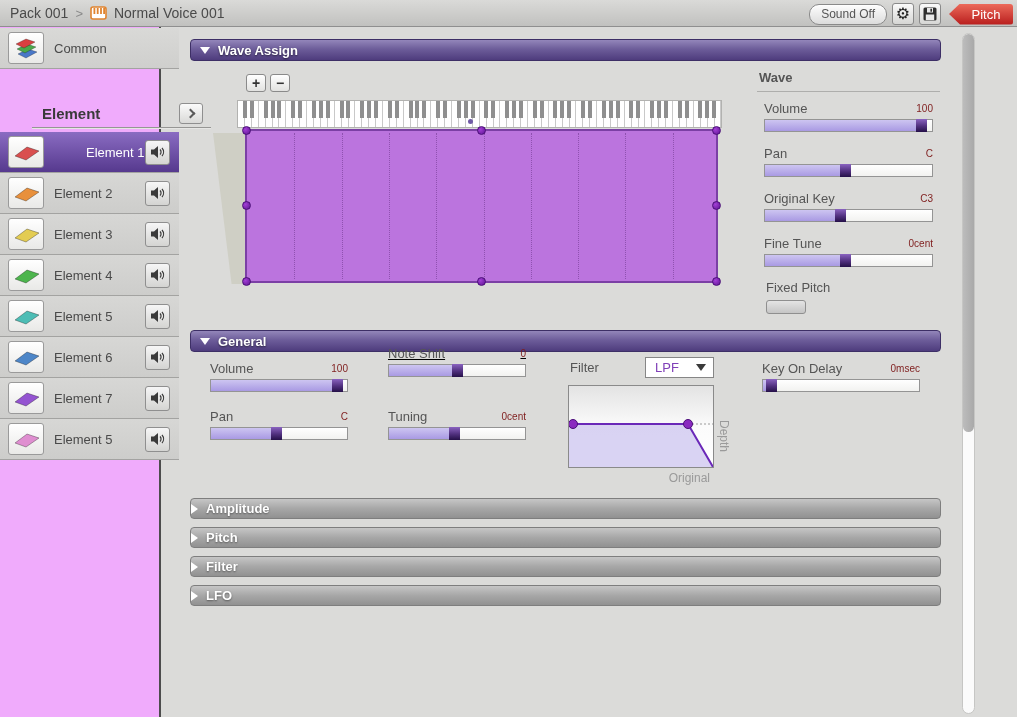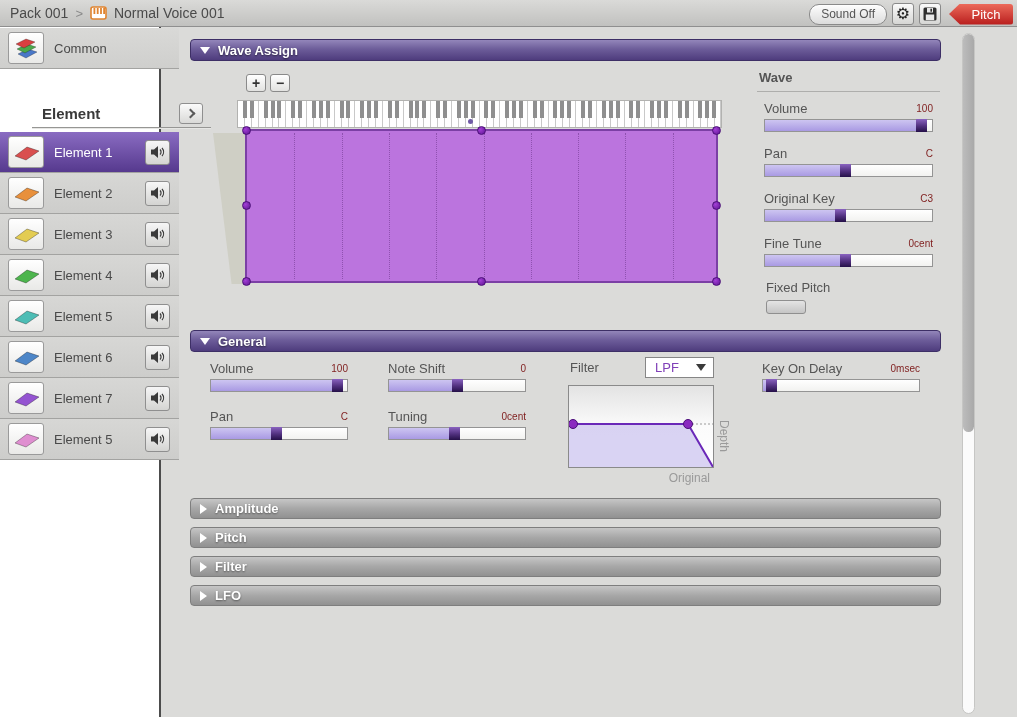--- a/index.html
+++ b/index.html
@@ -19,55 +19,55 @@
   .btn-sq { width:22px; height:22px; border:1px solid #8a8a8a; border-radius:3px;
     background:linear-gradient(#fafafa,#d6d6d4); display:flex; align-items:center; justify-content:center; }
   .btn-back { position:relative; height:21px; width:64px; margin-left:3px;
     background:linear-gradient(#ec6a5a,#b81d1d); color:#fff; font-size:13px;
     display:flex; align-items:center; justify-content:center; padding-left:10px;
     clip-path:polygon(11px 0, 100% 0, 100% 100%, 11px 100%, 0 50%); border-radius:3px; }
   .gear-glyph { font-size:16px; color:#222; line-height:1; }
 
   
   .sidebar { position:absolute; left:0; top:27px; width:161px; height:690px;
-    background:#ffffff; border-right:2px solid #4c4c4c; z-index:20; }
+    background:#f0abfc; border-right:2px solid #4c4c4c; z-index:20; }
   .common-row { position:absolute; left:0; top:1px; width:179px; height:41px;
     background:linear-gradient(#d9d9d7,#cfcfcd); border-bottom:1px solid #a3a3a1;
     display:flex; align-items:center; }
   .icon-btn { width:36px; height:32px; margin-left:8px; border:1px solid #9a9a9a; border-radius:3px;
     background:linear-gradient(#ffffff,#e9e9e7); display:flex; align-items:center; justify-content:center; }
   .common-label, .el-label { margin-left:10px; font-size:13px; color:#4a4a4a; }
   .element-header { position:absolute; left:0; top:73px; width:179px; height:28px;
     border-bottom:1px solid #969694; box-shadow:0 1px 0 #e6e6e4;
     display:flex; align-items:center; justify-content:space-between; padding:0 8px 0 10px;margin-left:32px; }
   .element-header-label { font-weight:bold; font-size:15px; color:#3a3a3a; }
   .chev-btn { width:24px; height:21px; border:1px solid #8f8f8f; border-radius:3px;
     background:linear-gradient(#fbfbfb,#d9d9d7); display:flex; align-items:center; justify-content:center; }
   .chev-right { width:7px; height:7px; border-right:2px solid #5a5a5a; border-top:2px solid #5a5a5a;
     transform:rotate(45deg); margin-right:2px; }
   .element-list { position:absolute; left:0; top:105px; width:179px; }
   .el-row { position:relative; height:41px; background:linear-gradient(#d7d7d5,#cdcdcb);
     border-bottom:1px solid #a3a3a1; display:flex; align-items:center; }
-  .el-row.selected { background:linear-gradient(#8a6cc2,#56398e); }
+  .el-row.selected { background:linear-gradient(#8a6cc2,#56398e);gap:32px; }
   .el-row.selected .el-label { color:#fff; }
   .spk-btn { position:absolute; right:9px; width:25px; height:25px; border:1px solid #8f8f8f; border-radius:3px;
     background:linear-gradient(#f6f6f6,#d4d4d2); display:flex; align-items:center; justify-content:center; }
 
   
   .main { position:absolute; left:181px; top:27px; width:836px; height:690px; background:#dbdbd9; }
 
   .sec-header { position:absolute; left:9px; width:751px; height:22px; border-radius:4px;
     border:1px solid #3d2f66;
     background:linear-gradient(#9386ba 0%, #6d5d9a 45%, #4e3c7d 100%);
     display:flex; align-items:center; gap:8px; padding-left:9px;
     color:#fff; font-size:13px; font-weight:bold; text-shadow:0 1px 2px rgba(0,0,0,.55); }
   .acc-header { position:absolute; left:9px; width:751px; height:21px; border-radius:4px;
     border:1px solid #7e7e7e;
     background:linear-gradient(#c6c6c6 0%, #a7a7a7 50%, #919191 100%);
-    display:flex; align-items:center; gap:8px; padding-left:9px;
+    display:flex; align-items:center; gap:8px; 
     color:#fff; font-size:13px; font-weight:bold; text-shadow:0 1px 2px rgba(0,0,0,.45); }
   .tri-down { width:0; height:0; border-left:5px solid transparent; border-right:5px solid transparent;
     border-top:7px solid #fff; }
   .tri-right { width:0; height:0; border-top:5px solid transparent; border-bottom:5px solid transparent;
     border-left:7px solid #fff; }
 
   .zoom-btn { position:absolute; width:20px; height:18px; border:1px solid #8a8a8a; border-radius:3px;
     background:linear-gradient(#ffffff,#e2e2e0); font-size:14px; font-weight:bold; color:#333;
     display:flex; align-items:center; justify-content:center; line-height:1; }
 
@@ -544,21 +544,21 @@
   <div class="gen-param" style="left:29px;top:333px;width:138px;">
       <div class="label-row">
         <span class="p-label">Volume</span>
         <span class="p-value">100</span>
       </div>
       <div class="slider">
         <div class="sl-fill" style="width: 97%;"></div>
         <div class="sl-thumb" style="left: 97%; margin-left: -10.67px;"></div>
       </div>
     </div>
-  <div class="gen-param" style="left:207px;top:333px;width:138px;">
+  <div class="gen-param" style="left:207px;top:318px;width:138px;text-decoration:underline;">
       <div class="label-row">
         <span class="p-label">Note Shift</span>
         <span class="p-value">0</span>
       </div>
       <div class="slider">
         <div class="sl-fill" style="width: 50%;"></div>
         <div class="sl-thumb" style="left: 50%; margin-left: -5.5px;"></div>
       </div>
     </div>
   <div class="gen-param" style="left:581px;top:333px;width:158px;">

